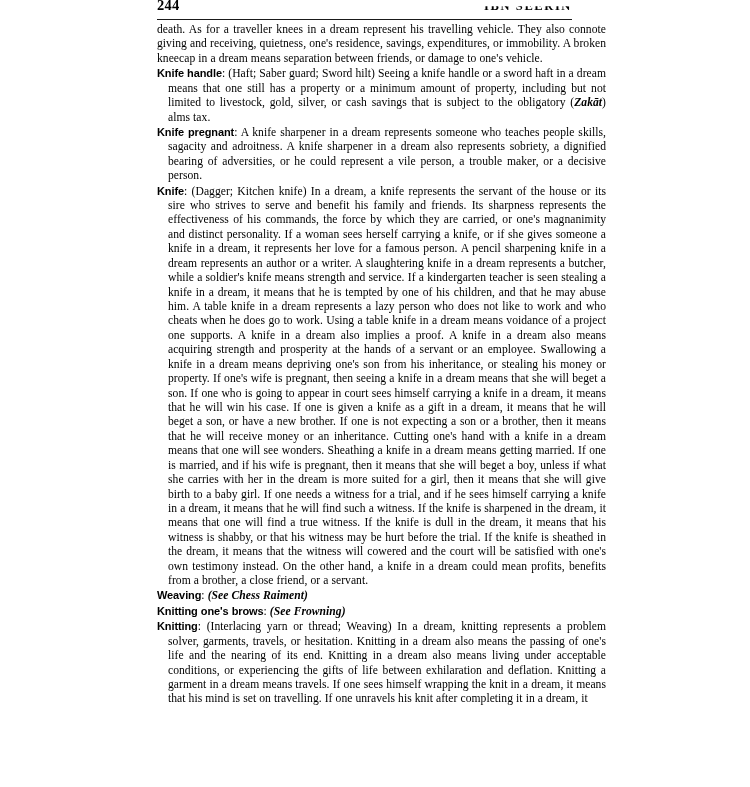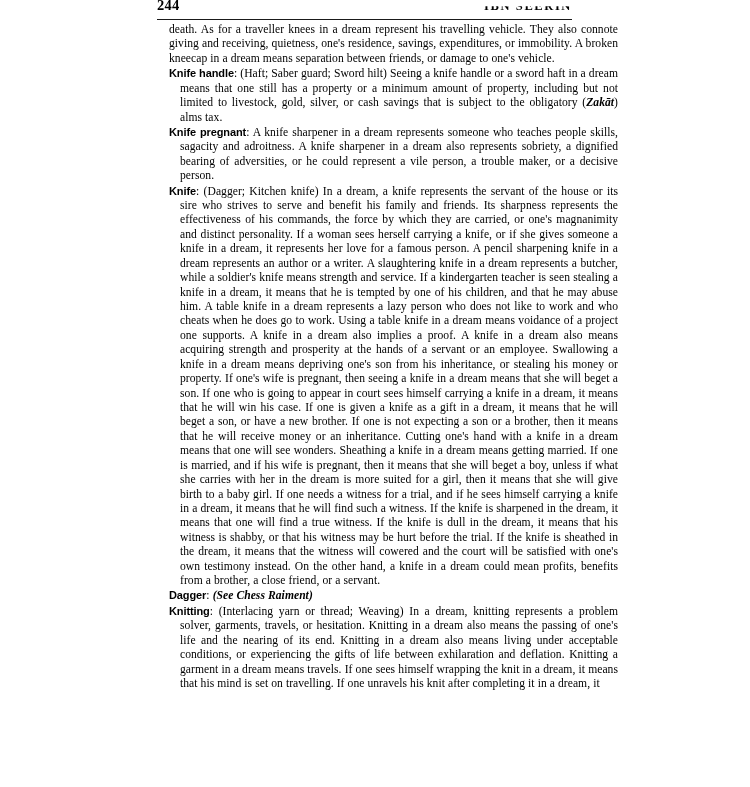--- a/index.html
+++ b/index.html
@@ -58,21 +58,21 @@
     left: 157px;
     right: 144px;
     top: 19px;
     height: 1.4px;
     background: #1a1a1a;
   }
 
   
   .column {
     position: absolute;
-    left: 169px;
+    left: 157px;
     top: 23px;
     width: 449px;
   }
 
   .para {
     margin: 0;
     font-size: 11.6px;
     line-height: 14.42px;
     text-align: justify;
     text-justify: inter-word;
@@ -126,20 +126,21 @@
   <div class="column">
 
     <p class="para cont">death. As for a traveller knees in a dream represent his travelling vehicle. They also connote giving and receiving, quietness, one's residence, savings, expenditures, or immobility. A broken kneecap in a dream means separation between friends, or damage to one's vehicle.</p>
 
     <p class="para entry"><span class="headword">Knife handle</span><span>: </span><span>(Haft; Saber guard; Sword hilt) Seeing a knife handle or a sword haft in a dream means that one still has a property or a minimum amount of property, including but not limited to livestock, gold, silver, or cash savings that is subject to the obligatory (</span><span class="ital">Zakāt</span><span>) alms tax.</span></p>
 
     <p class="para entry"><span class="headword">Knife pregnant</span><span>: </span><span>A knife sharpener in a dream represents someone who teaches people skills, sagacity and adroitness. A knife sharpener in a dream also represents sobriety, a dignified bearing of adversities, or he could represent a vile person, a trouble maker, or a decisive person.</span></p>
 
     <p class="para entry"><span class="headword">Knife</span><span>: </span><span>(Dagger; Kitchen knife) In a dream, a knife represents the servant of the house or its sire who strives to serve and benefit his family and friends. Its sharpness represents the effectiveness of his commands, the force by which they are carried, or one's magnanimity and distinct personality. If a woman sees herself carrying a knife, or if she gives someone a knife in a dream, it represents her love for a famous person. A pencil sharpening knife in a dream represents an author or a writer. A slaughtering knife in a dream represents a butcher, while a soldier's knife means strength and service. If a kindergarten teacher is seen stealing a knife in a dream, it means that he is tempted by one of his children, and that he may abuse him. A table knife in a dream represents a lazy person who does not like to work and who cheats when he does go to work. Using a table knife in a dream means voidance of a project one supports. A knife in a dream also implies a proof. A knife in a dream also means acquiring strength and prosperity at the hands of a servant or an employee. Swallowing a knife in a dream means depriving one's son from his inheritance, or stealing his money or property. If one's wife is pregnant, then seeing a knife in a dream means that she will beget a son. If one who is going to appear in court sees himself carrying a knife in a dream, it means that he will win his case. If one is given a knife as a gift in a dream, it means that he will beget a son, or have a new brother. If one is not expecting a son or a brother, then it means that he will receive money or an inheritance. Cutting one's hand with a knife in a dream means that one will see wonders. Sheathing a knife in a dream means getting married. If one is married, and if his wife is pregnant, then it means that she will beget a boy, unless if what she carries with her in the dream is more suited for a girl, then it means that she will give birth to a baby girl. If one needs a witness for a trial, and if he sees himself carrying a knife in a dream, it means that he will find such a witness. If the knife is sharpened in the dream, it means that one will find a true witness. If the knife is dull in the dream, it means that his witness is shabby, or that his witness may be hurt before the trial. If the knife is sheathed in the dream, it means that the witness will cowered and the court will be satisfied with one's own testimony instead. On the other hand, a knife in a dream could mean profits, benefits from a brother, a close friend, or a servant.</span></p>
 
-    <p class="para xref-entry"><span class="headword">Dagger</span><span>: </span><span class="xref">(See Chess Raiment)</span></p>
+    <p class="para xref-entry"><span class="headword">Weaving</span><span>: </span><span class="xref">(See Chess Raiment)</span></p>
 
 
+    <p class="para xref-entry"><span class="headword">Knitting one's brows</span><span>: </span><span class="xref">(See Frowning)</span></p>
 
     <p class="para entry"><span class="headword">Knitting</span><span>: </span><span>(Interlacing yarn or thread; Weaving) In a dream, knitting represents a problem solver, garments, travels, or hesitation. Knitting in a dream also means the passing of one's life and the nearing of its end. Knitting in a dream also means living under acceptable conditions, or experiencing the gifts of life between exhilaration and deflation. Knitting a garment in a dream means travels. If one sees himself wrapping the knit in a dream, it means that his mind is set on travelling. If one unravels his knit after completing it in a dream, it</span></p>
 
   </div>
 </div>
 
 </body></html>

